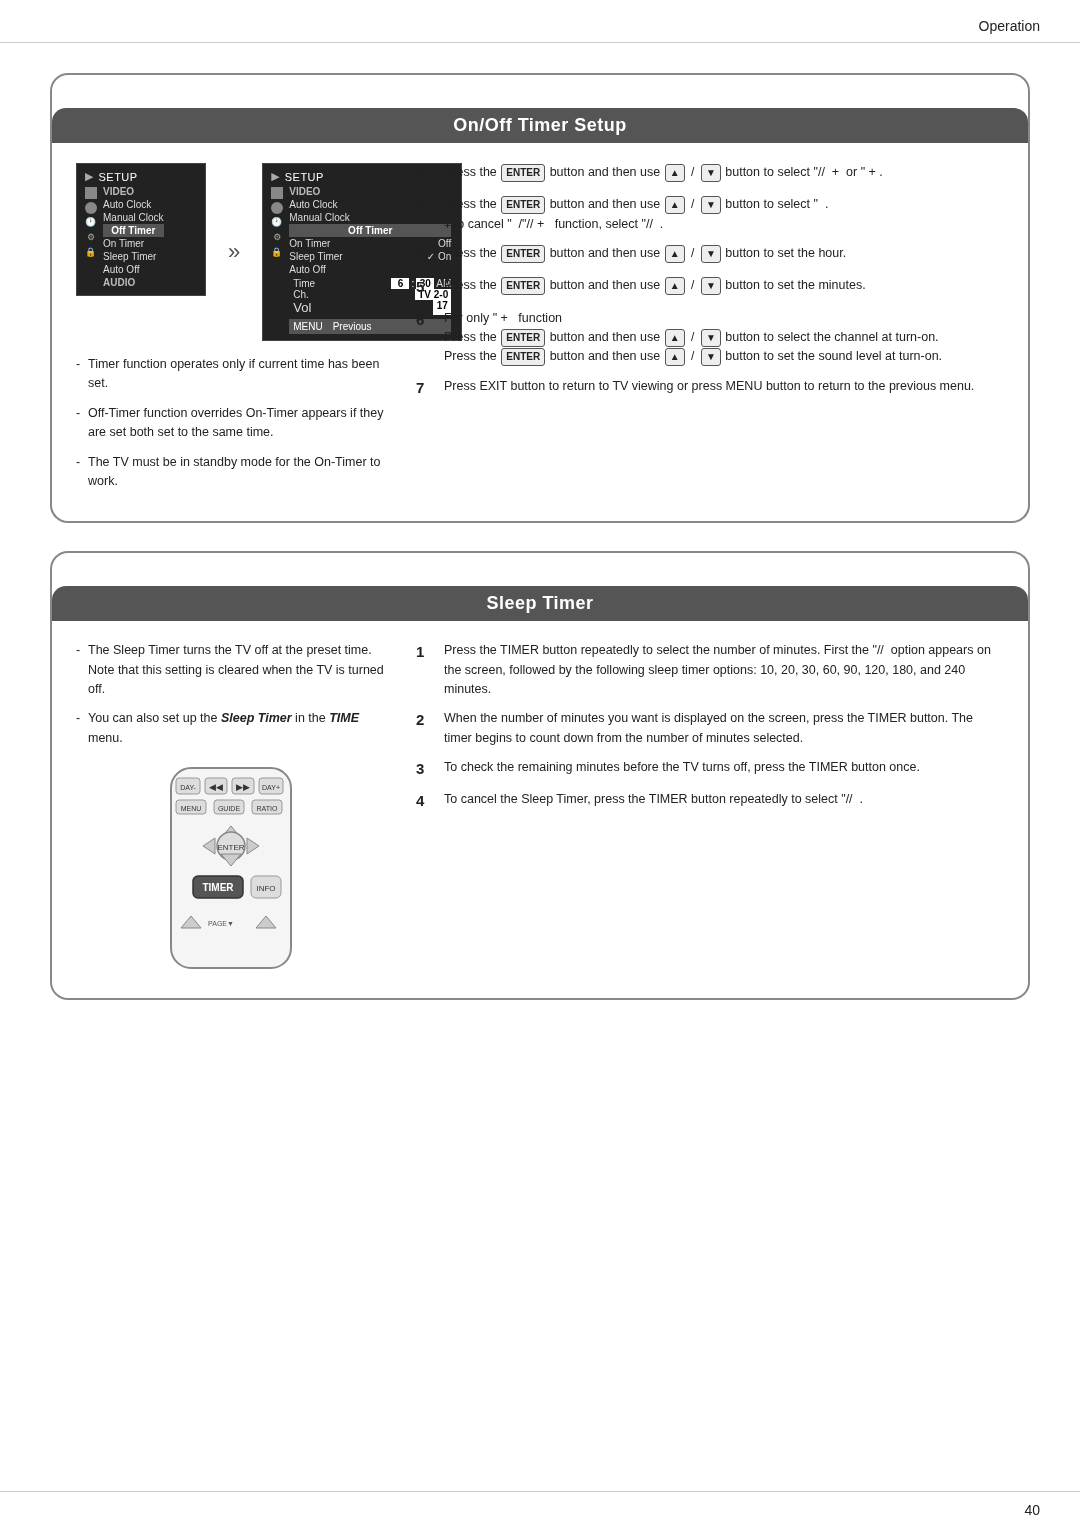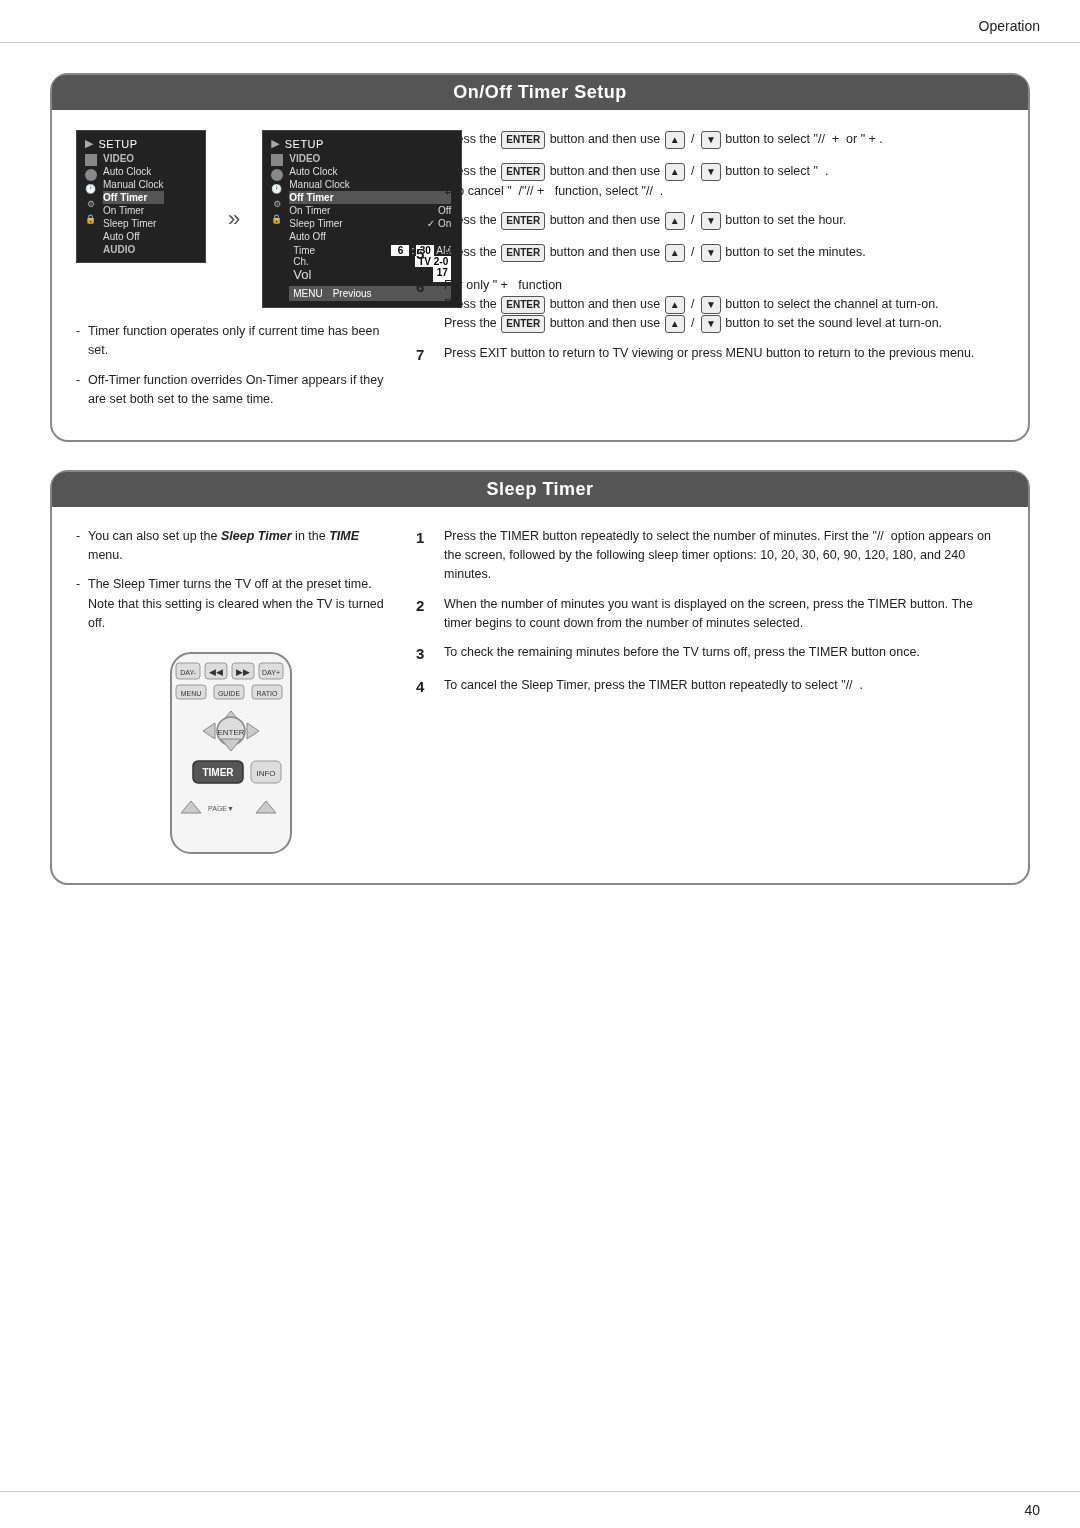--- a/index.html
+++ b/index.html
@@ -41,20 +41,21 @@
     }
     .section-title {
       background: #555;
       color: #fff;
       text-align: center;
       font-size: 18px;
       font-weight: bold;
       padding: 7px 0;
       border-radius: 14px 14px 0 0;
       letter-spacing: 0.5px;
+      margin-top: 33px;
     }
     .section-body {
       padding: 20px 24px 20px 24px;
     }
 
     
     .two-col {
       display: flex;
       gap: 30px;
     }
@@ -89,20 +90,21 @@
       display: flex;
       align-items: center;
       gap: 6px;
       padding: 1px 0;
       font-size: 11px;
       color: #ddd;
     }
     .menu-row.selected {
       background: #555;
       color: #fff;
+      justify-content: center;
     }
     .menu-label {
       font-size: 11px;
       font-weight: normal;
       color: #fff;
       letter-spacing: 0.5px;
     }
     .arrow-right {
       font-size: 22px;
       color: #555;
@@ -349,20 +351,21 @@
                     <span class="menu-bottom-item">Previous</span>
                   </div>
                 </div>
               </div>
             </div>
           </div>
 
           <ul class="notes-list">
             <li>Timer function operates only if current time has been set.</li>
             <li>Off-Timer function overrides On-Timer appears if they are set both set to the same time.</li>
+            <li>The TV must be in standby mode for the On-Timer to work.</li>
           </ul>
         </div>
 
         <div class="right-col">
           <ol class="steps-list">
             <li>
               <span class="step-num">2</span>
               <span class="step-text">
                 Press the <span class="btn-icon">ENTER</span> button and then use
                 <span class="btn-icon">▲</span>
@@ -430,22 +433,22 @@
     </div>
   </div>
 
   <div class="section-box">
     <div class="section-title">Sleep Timer</div>
     <div class="section-body">
       <div class="two-col">
 
         <div class="left-col">
           <ul class="notes-list">
+            <li>The Sleep Timer turns the TV off at the preset time. Note that this setting is cleared when the TV is turned off.</li>
             <li>You can also set up the <span class="bold-italic">Sleep Timer</span> in the <span class="bold-italic">TIME</span> menu.</li>
-            <li>The Sleep Timer turns the TV off at the preset time. Note that this setting is cleared when the TV is turned off.</li>
           </ul>
 
           <div class="remote-container">
             <svg width="160" height="220" viewBox="0 0 160 220">
 
               <rect x="20" y="10" width="120" height="200" rx="20" ry="20" fill="#f5f5f5" stroke="#888" stroke-width="2"></rect>
 
               <rect x="25" y="20" width="24" height="16" rx="3" fill="#ddd" stroke="#999" stroke-width="1"></rect>
               <text x="37" y="32" text-anchor="middle" font-size="7" fill="#333">DAY-</text>
               <rect x="54" y="20" width="22" height="16" rx="3" fill="#ddd" stroke="#999" stroke-width="1"></rect>

